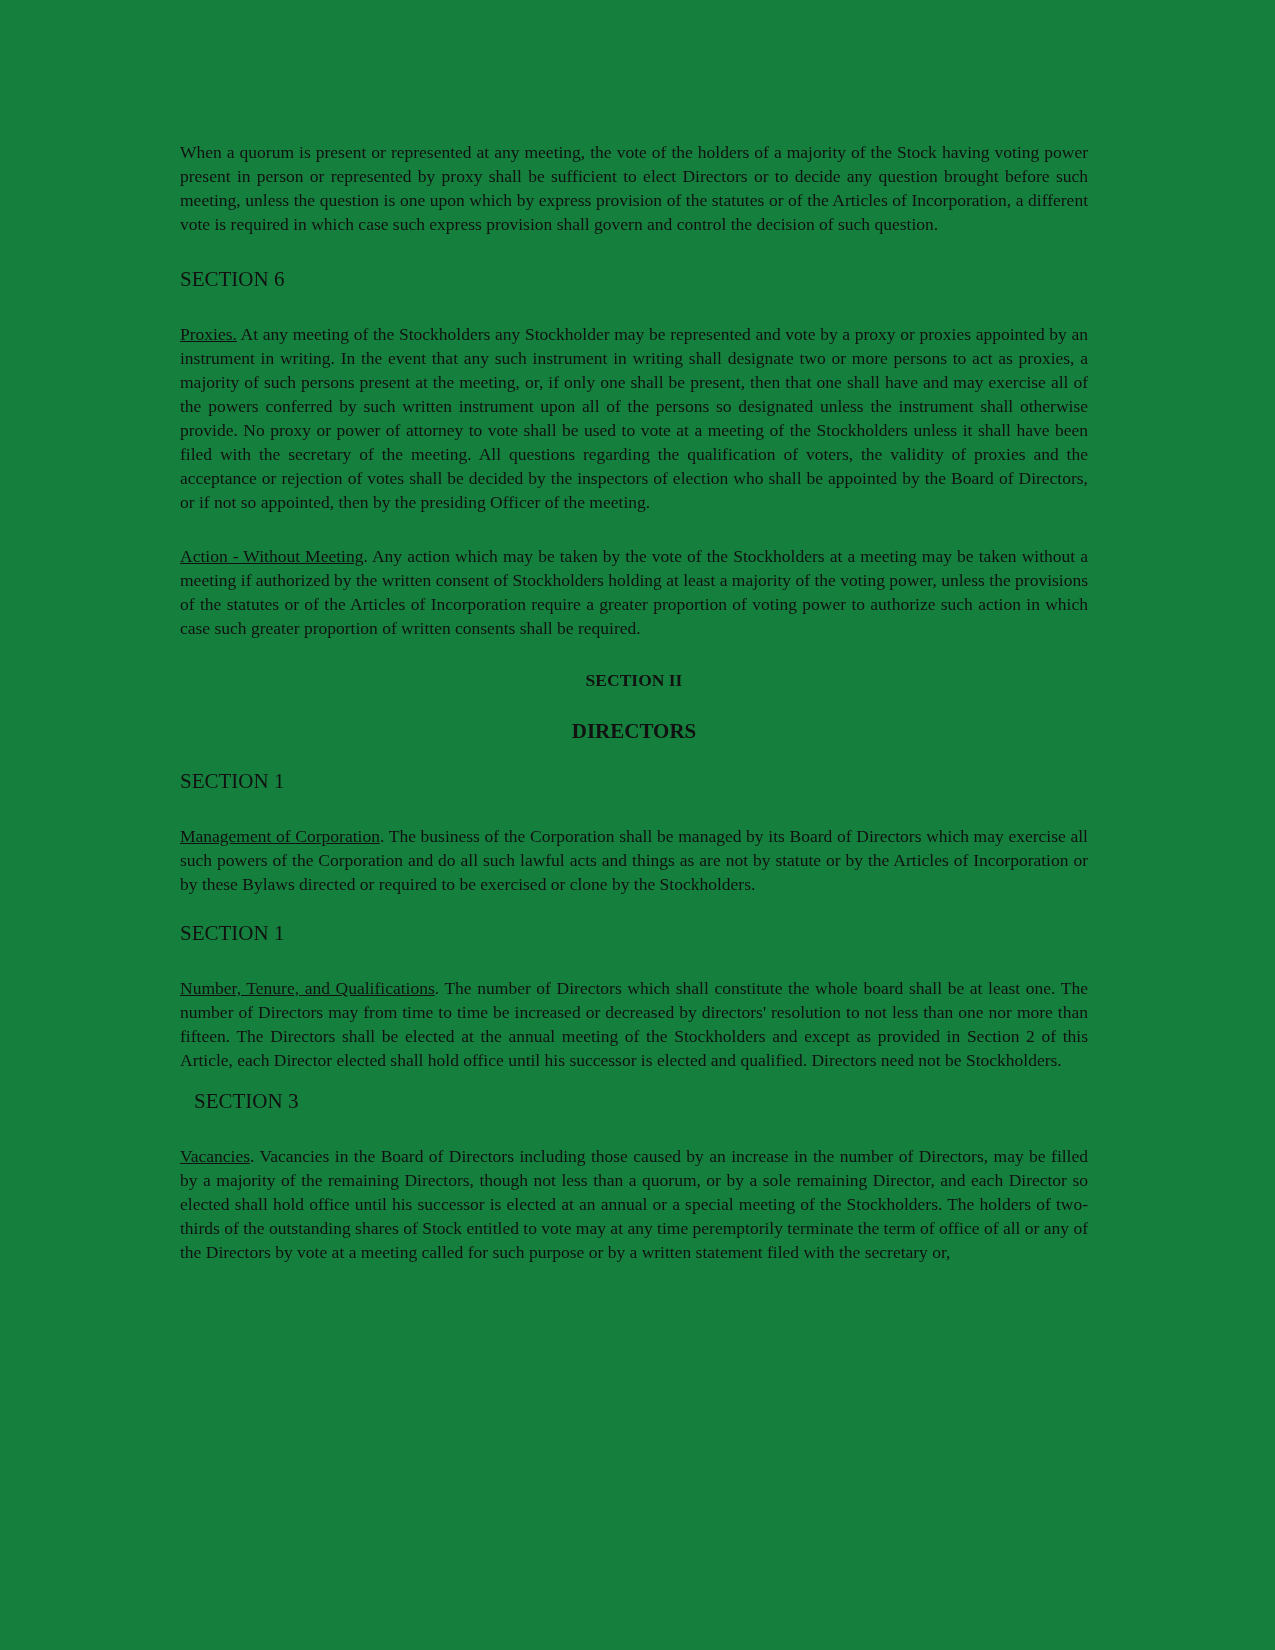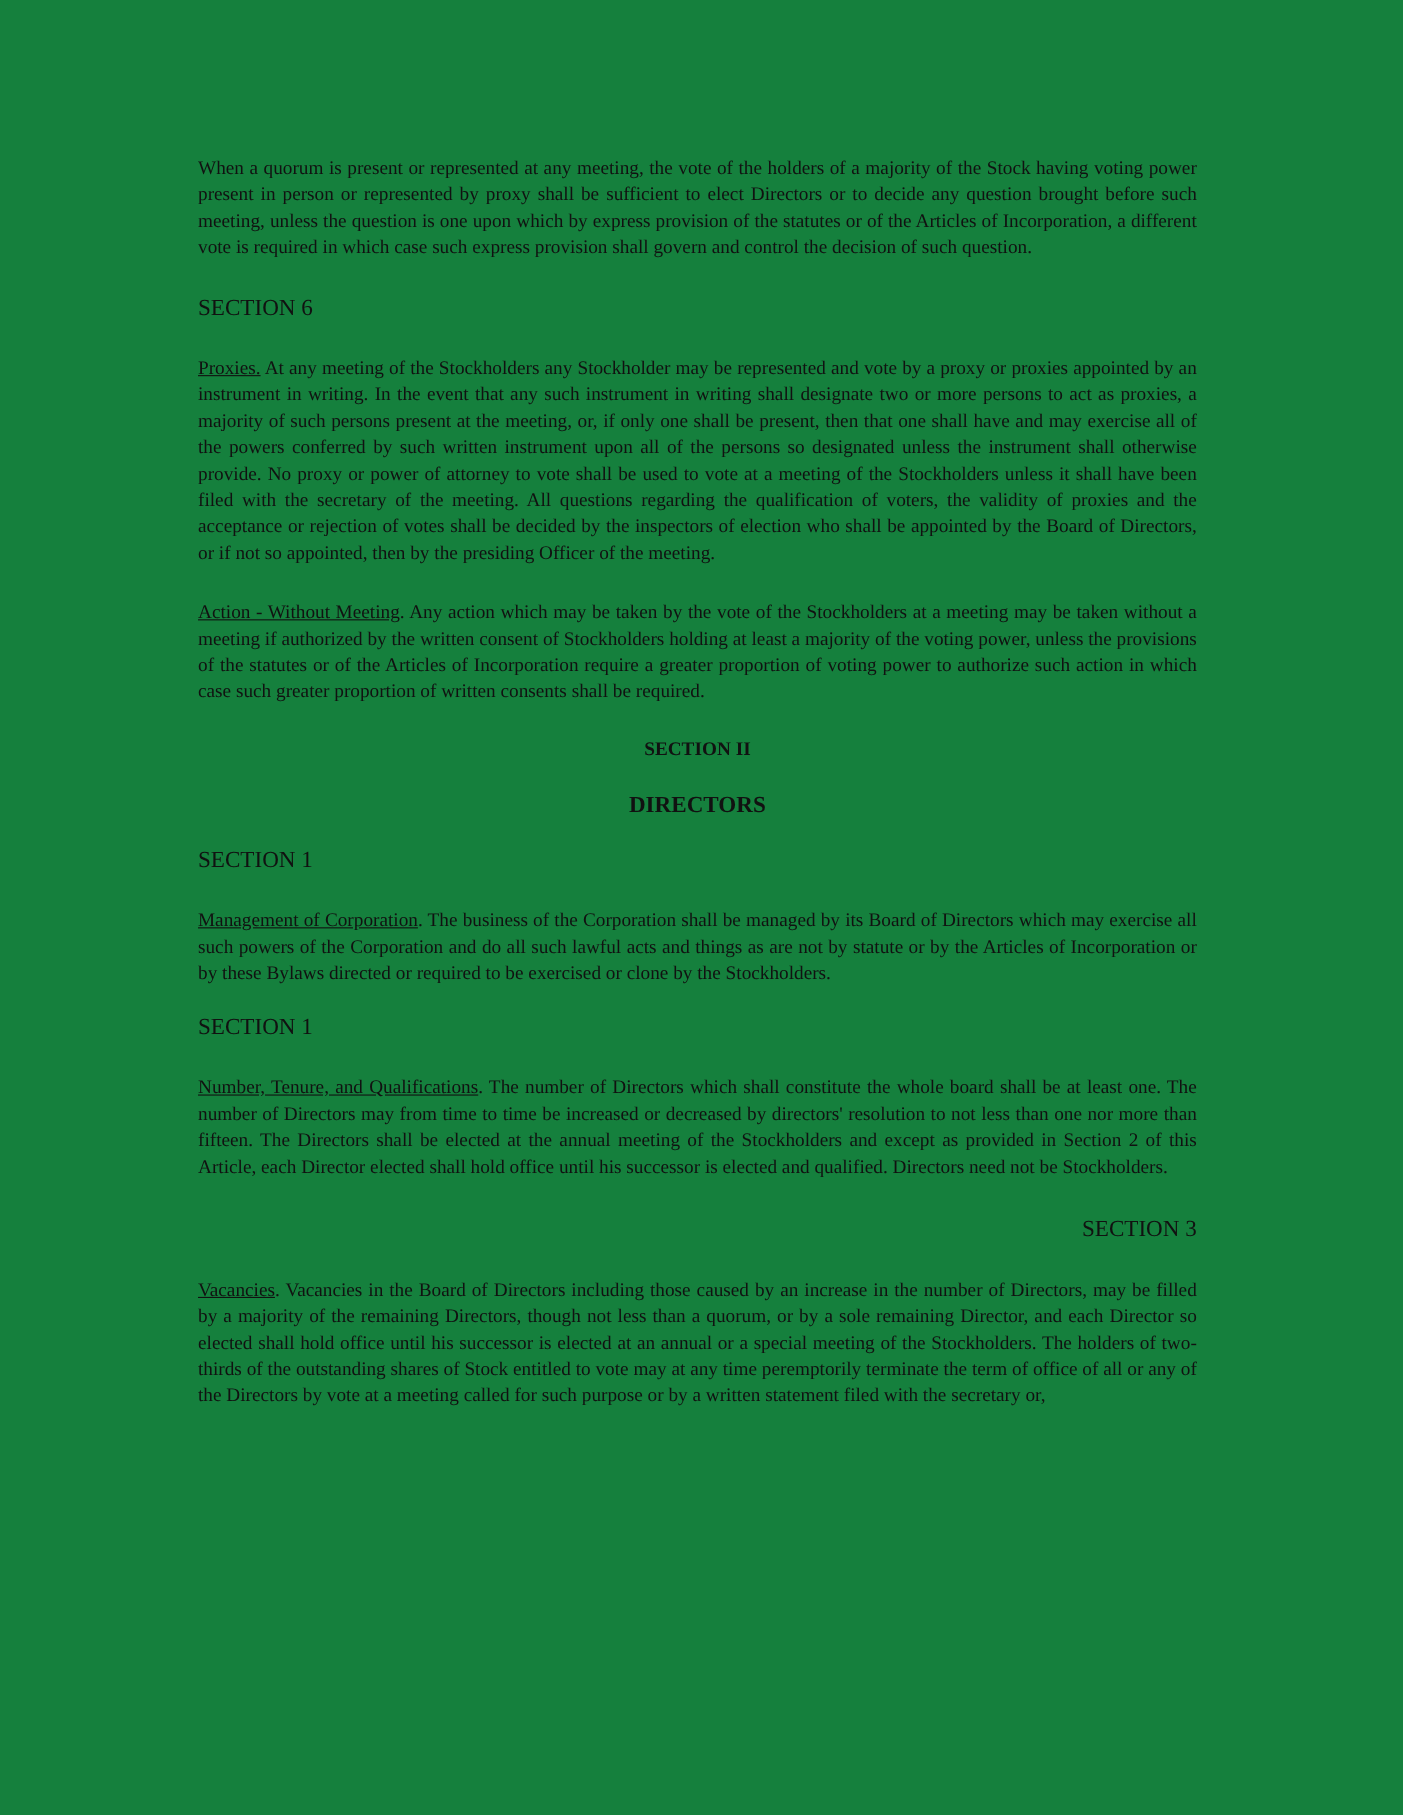--- a/index.html
+++ b/index.html
@@ -30,21 +30,21 @@
   .lead-underlined {
     text-decoration: underline;
   }
   .h-sec {
     font-weight: normal;
     font-size: 21px;
     line-height: 26px;
     margin: 30px 0 0 0;
   }
   .h-sec.mt24 { margin-top: 24px; }
-  .h-sec.mt16 { margin-top: 32px; text-align: right; }
+  .h-sec.mt16 { margin-top: 16px; }
   .h-sec.indent { padding-left: 14px; }
   .article-title {
     text-align: center;
     font-weight: bold;
     font-size: 17.5px;
     line-height: 24px;
     margin: 28px 0 0 0;
   }
   .article-subtitle {
     text-align: center;

